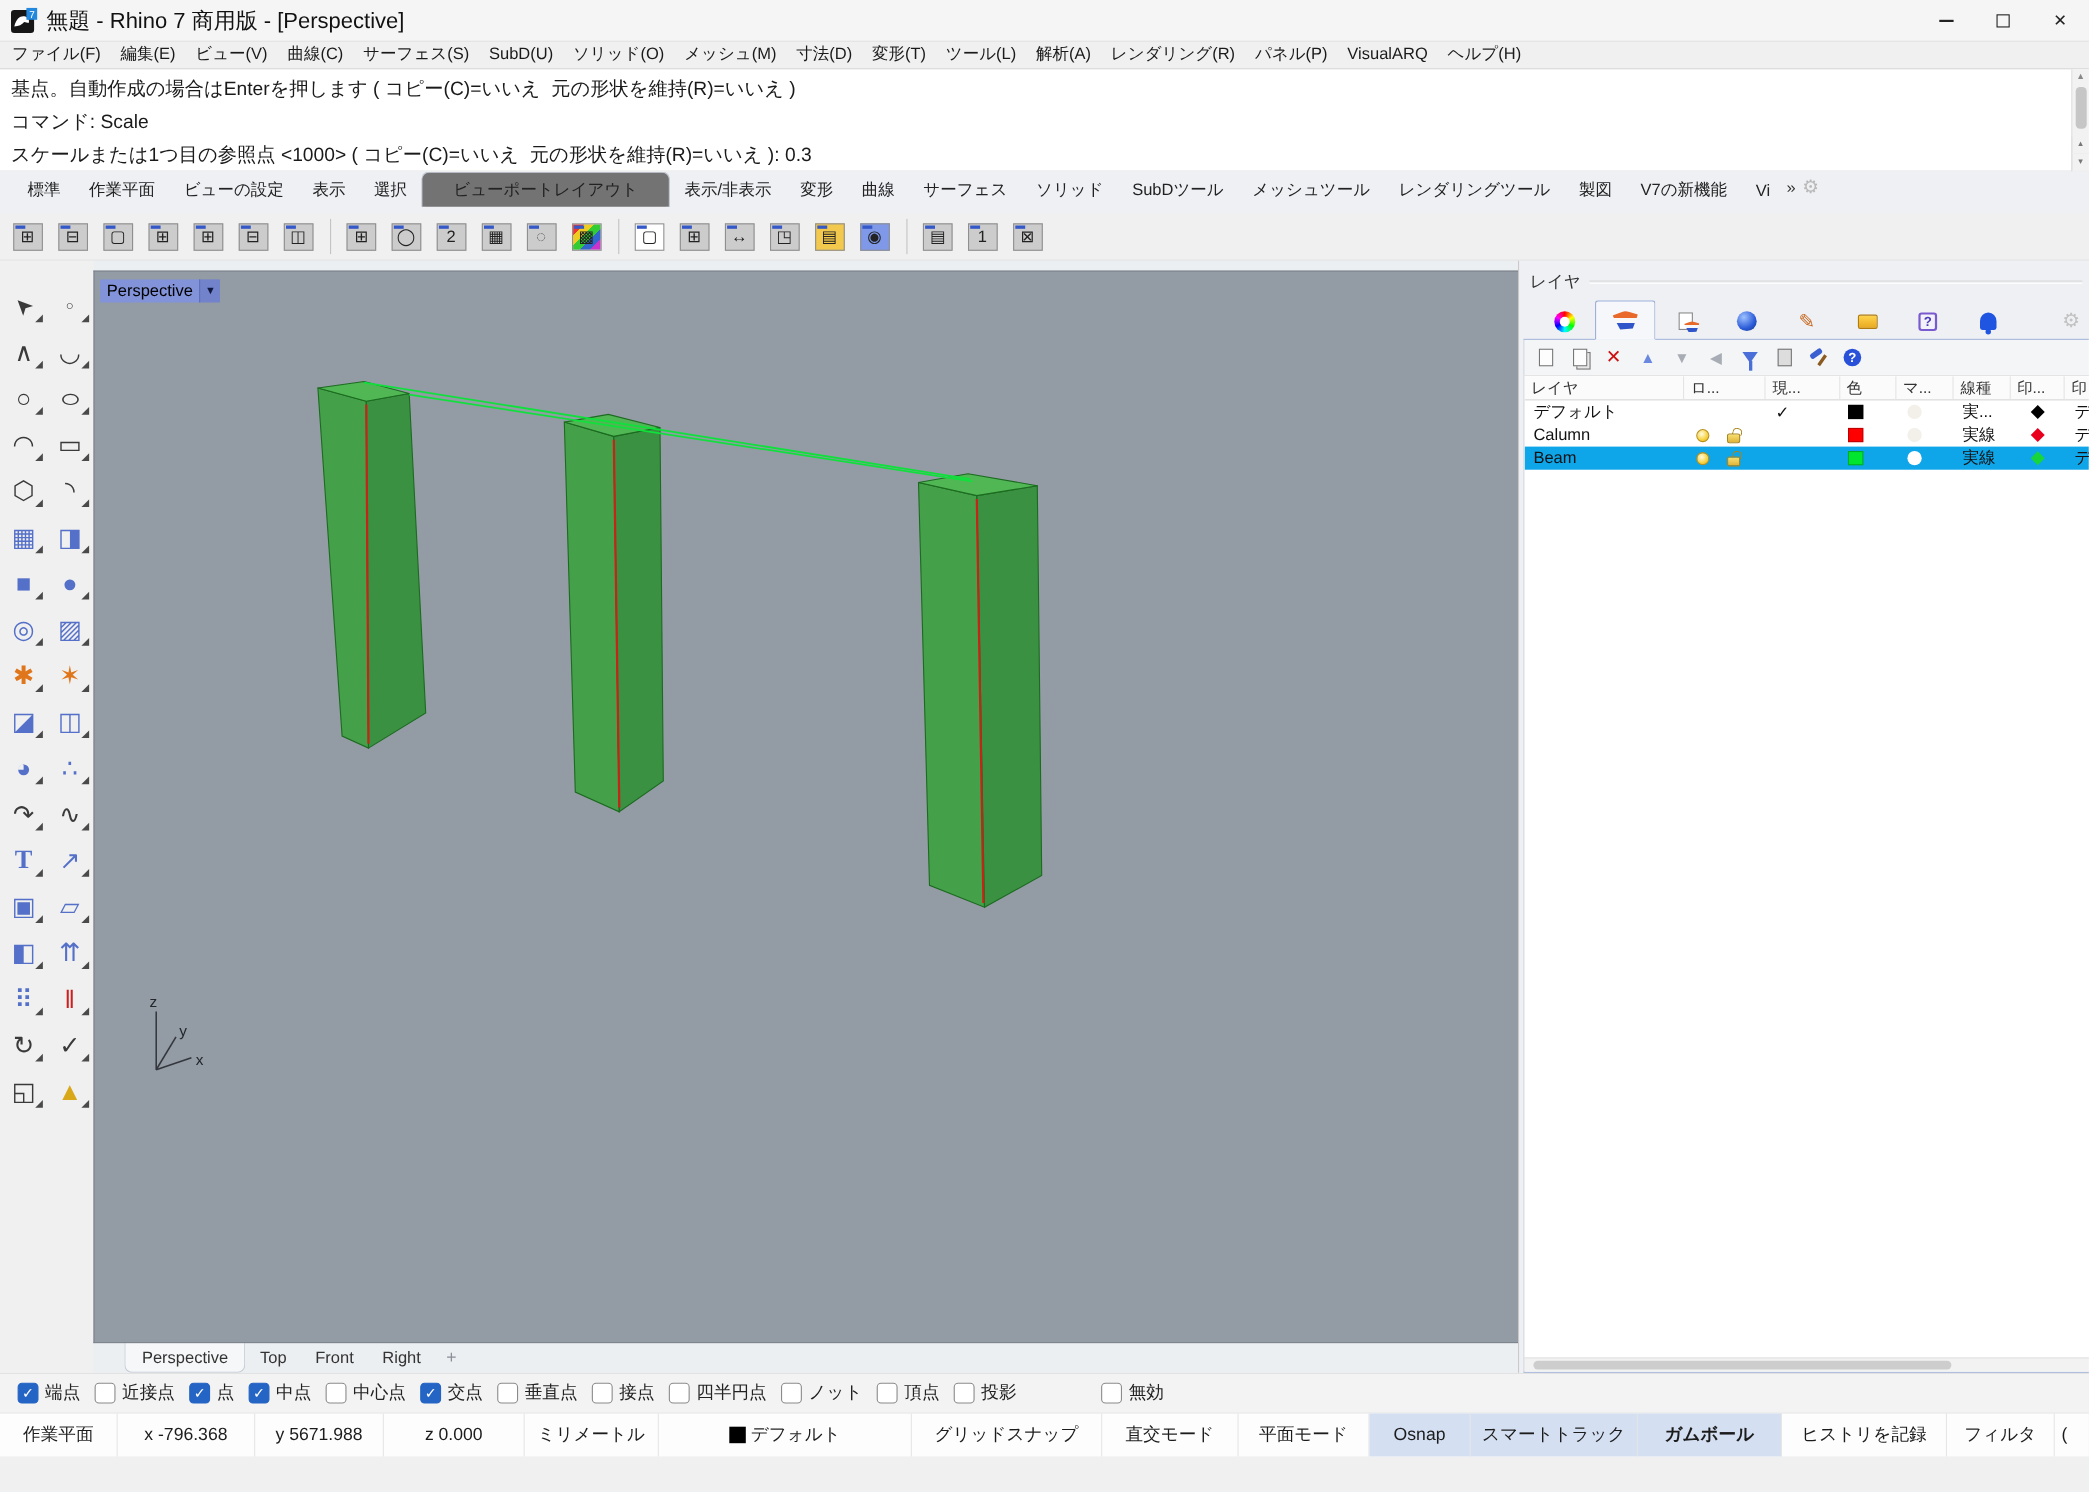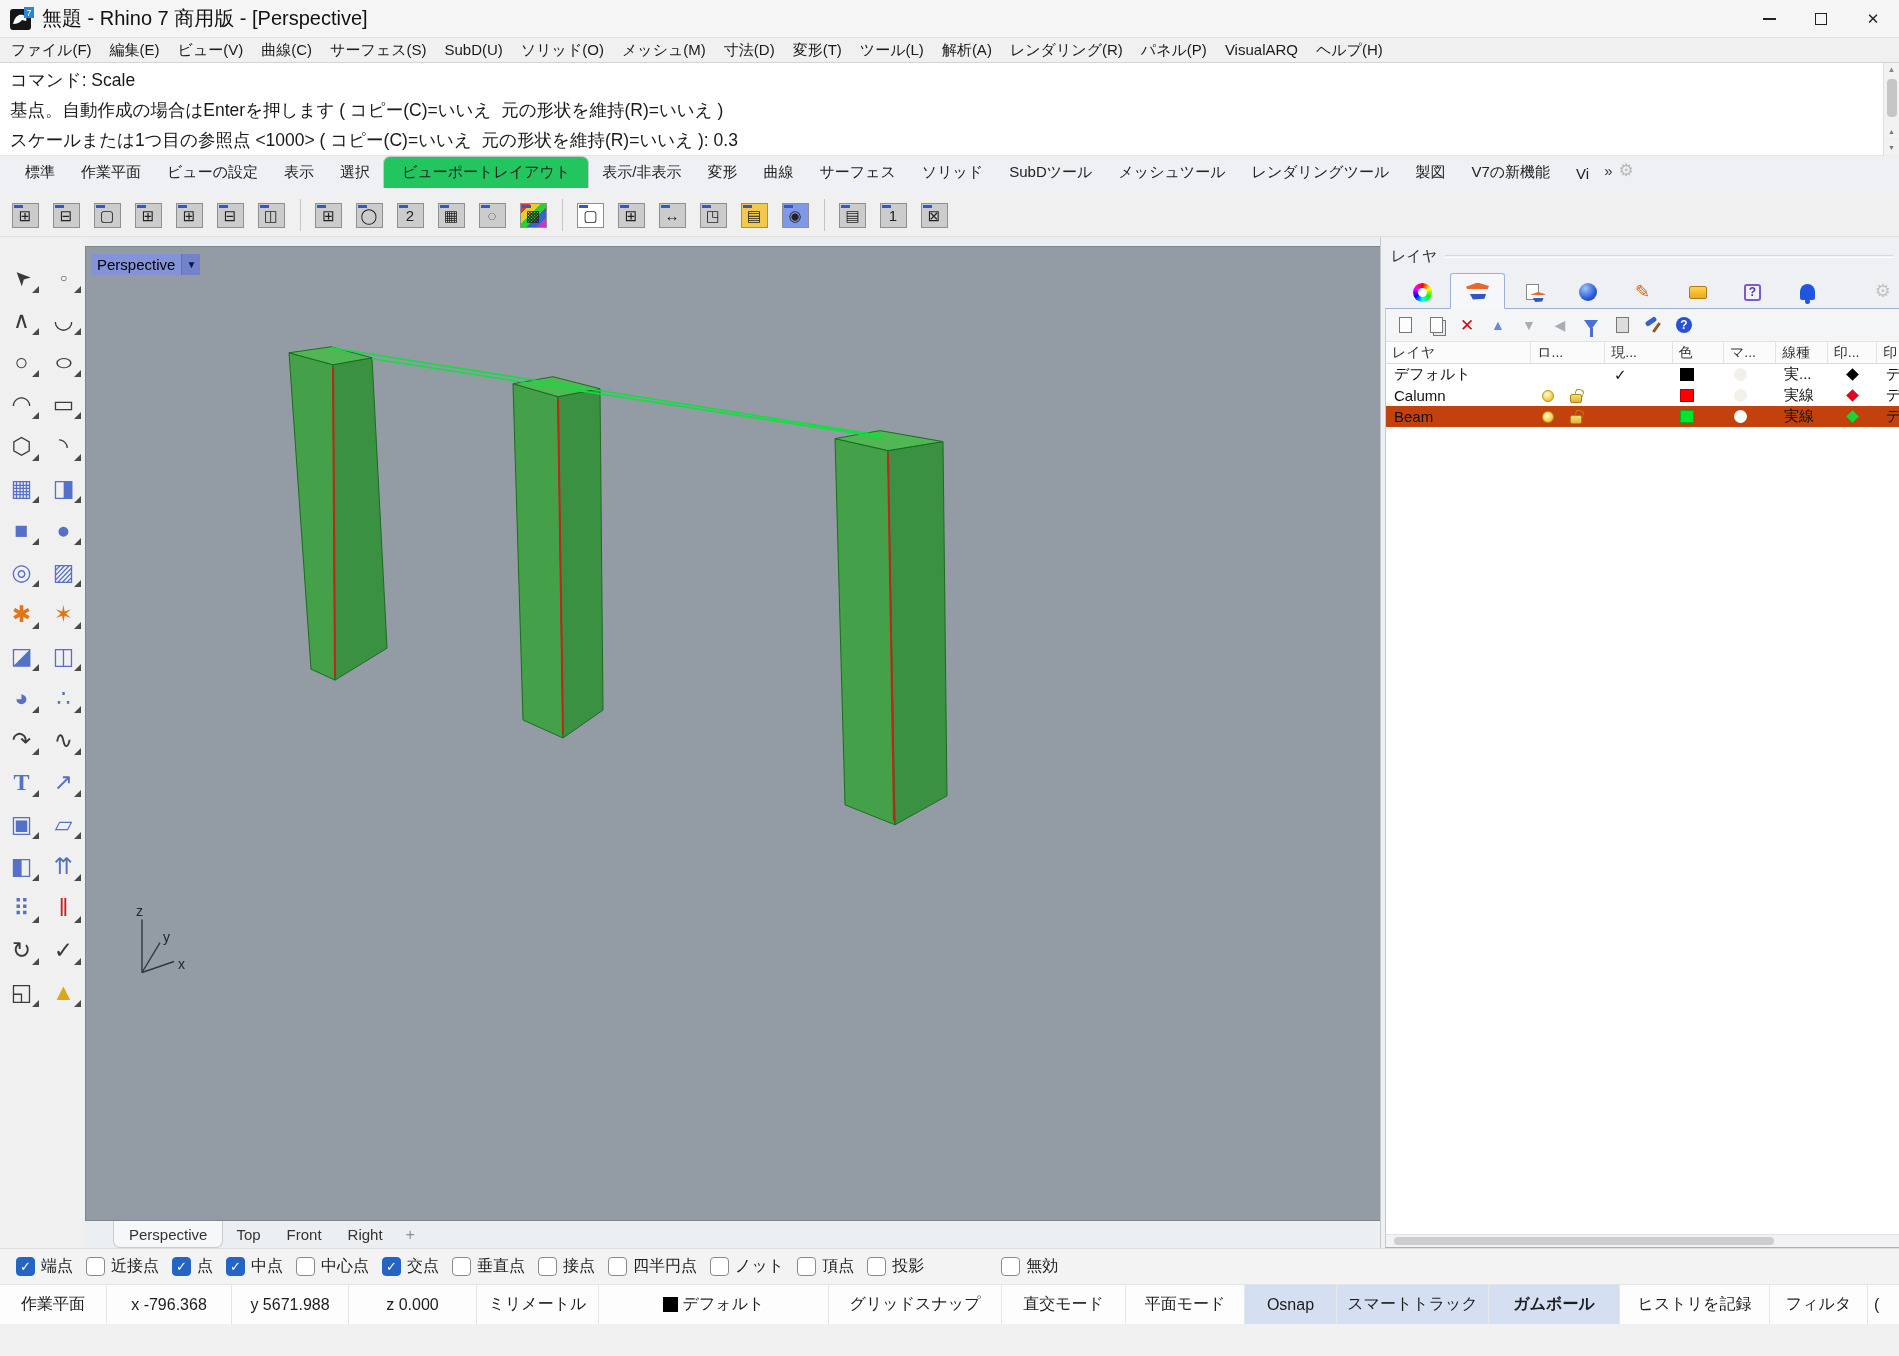--- a/index.html
+++ b/index.html
@@ -27,21 +27,21 @@
   .cmd-prompt{height:32px;line-height:32px;font-size:17.5px;padding-left:10px;border-bottom:1px solid #e0e0e0}
   .cmd-scroll{position:absolute;right:0;top:0;width:16px;height:93px;background:#f2f2f2;border-left:1px solid #e0e0e0;display:flex;flex-direction:column;align-items:center;font-size:8px;color:#888}
   .cmd-scroll .sc-arrow{height:14px;line-height:14px}
   .cmd-thumb{width:10px;height:38px;background:#c6c6c6;border-radius:4px;margin:2px 0}
   .cmd-spin{position:absolute;right:0;bottom:0;width:16px;height:32px;display:flex;flex-direction:column;border-left:1px solid #e0e0e0}
   .cmd-spin span{flex:1;display:flex;align-items:center;justify-content:center;font-size:7px;color:#777;border-bottom:1px solid #eee}
 
   
   .tabbar{height:38px;background:#eef0f4;display:flex;align-items:flex-start;padding:0 6px 0 12px;position:relative}
   .ttab{padding:6px 13px;color:#222;white-space:nowrap;cursor:default}
-  .ttab[data-active="true"]{background:#22c55e;border:1px solid #c3c8d4;border-bottom:none;border-radius:7px 7px 0 0;padding:6px 18px;margin-bottom:0}
+  .ttab[data-active="true"]{background:#737373;border:1px solid #c3c8d4;border-bottom:none;border-radius:7px 7px 0 0;padding:6px 28px;margin-bottom:0}
   .tab-more{padding:6px 2px;color:#333}
   .tab-gear{padding:4px 4px;font-size:17px;color:#b8b8b8}
 
   
   .toolbar{height:43px;background:#f0f0f0;display:flex;align-items:center;padding-left:8px;gap:7px;border-bottom:1px solid #e0e0e0}
   .tool-icon{width:34px;height:32px;display:flex;align-items:center;justify-content:center;cursor:default}
   .tool-icon[data-sep="true"]{border-left:1px solid #c4c4c4;margin-left:5px;padding-left:11px;width:45px}
   .tool-box{width:27px;height:25px;background:#ccc;border:1px solid #8f8f8f;position:relative;display:flex;align-items:center;justify-content:center}
   .tool-box::before{content:"";position:absolute;top:1px;left:1px;width:9px;height:3px;background:#3558c8}
   .tool-glyph{font-size:15px;color:#222;line-height:1}
@@ -118,21 +118,21 @@
   .lh-cell{border-right:1px solid #e4e4e4;height:100%;display:flex;align-items:center;padding-left:6px;white-space:nowrap;overflow:hidden}
   .lh-cell:nth-child(1){width:147px}
   .lh-cell:nth-child(2){width:75px}
   .lh-cell:nth-child(3){width:68px}
   .lh-cell:nth-child(4){width:52px}
   .lh-cell:nth-child(5){width:53px}
   .lh-cell:nth-child(6){width:52px}
   .lh-cell:nth-child(7){width:50px}
   .lh-cell:nth-child(8){width:22px;border-right:none}
   .layer-row{position:relative;height:21px;font-size:15px;color:#111;cursor:pointer}
-  .layer-row.selected{background:#c2410c}
+  .layer-row.selected{background:#0ea5e9}
   .lr{position:absolute;top:0;height:21px;display:flex;align-items:center}
   .lr-name{left:8px}
   .lr-bulb{left:156px}
   .lr-lock{left:184px}
   .lr-cur{left:228px;font-weight:bold}
   .lr-sw{left:294px}
   .lr-mat{left:348px}
   .lr-lt{left:398px}
   .lr-dia{left:462px}
   .lr-rmat{left:500px;width:19px;overflow:hidden}
@@ -218,22 +218,22 @@
     <div class="menu-item">解析(A)</div>
     <div class="menu-item">レンダリング(R)</div>
     <div class="menu-item">パネル(P)</div>
     <div class="menu-item">VisualARQ</div>
     <div class="menu-item">ヘルプ(H)</div>
   </div>
 
 <div class="cmdarea">
   <div class="cmd-history">
 
-  <div class="cmd-line">コマンド: Scale</div>
-      <div class="cmd-line">基点。自動作成の場合はEnterを押します ( コピー(C)=いいえ  元の形状を維持(R)=いいえ )</div>
+  <div class="cmd-line">基点。自動作成の場合はEnterを押します ( コピー(C)=いいえ  元の形状を維持(R)=いいえ )</div>
+      <div class="cmd-line">コマンド: Scale</div>
       <div class="cmd-line">スケールまたは1つ目の参照点 &lt;1000&gt; ( コピー(C)=いいえ  元の形状を維持(R)=いいえ ): 0.3</div>
     </div>
   <div class="cmd-scroll">
     <span class="sc-arrow">▲</span>
     <span class="cmd-thumb"></span>
   </div>
   <div class="cmd-spin">
     <span>▲</span>
     <span>▼</span>
   </div>

